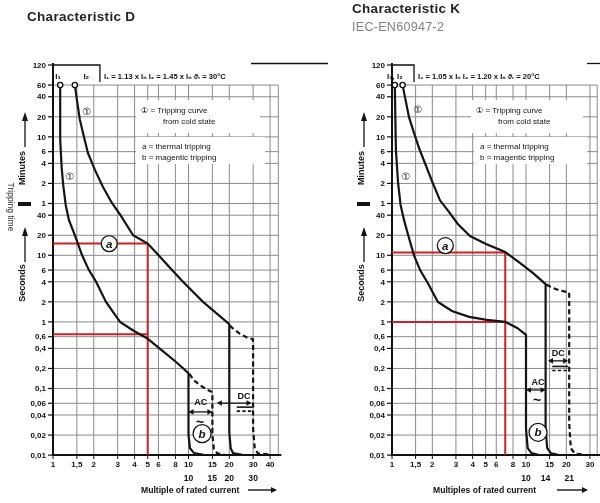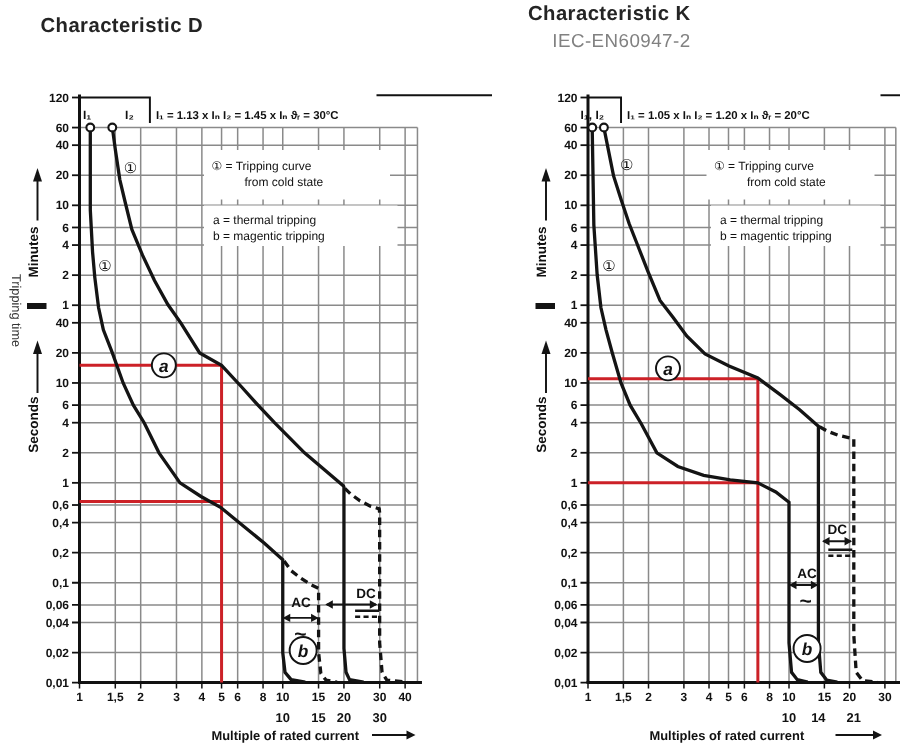--- a/index.html
+++ b/index.html
@@ -1,17 +1,17 @@
 <!DOCTYPE html>
 <html><head>
 <meta charset="utf-8">
 <style>
   html,body{margin:0;padding:0;background:#ffffff;}
   body{font-family:"Liberation Sans","DejaVu Sans",sans-serif;}
-  .stage{position:relative;width:600px;height:503px;background:#fff;overflow:hidden;text-align:right;}
+  .stage{position:relative;width:600px;height:503px;background:#fff;overflow:hidden;}
   .hdr{position:absolute;white-space:nowrap;}
   .hdr .t{font-size:13.5px;font-weight:bold;color:#242424;letter-spacing:.3px;}
   .hdr .s{font-size:12.5px;color:#818181;margin-top:4px;letter-spacing:.3px;}
   #hdr-left{left:27px;top:9px;}
   #hdr-right{left:352px;top:1px;}
   svg{position:absolute;left:0;top:0;}
   text{font-family:"Liberation Sans","DejaVu Sans",sans-serif;}
 </style>
 </head>
 <body>

